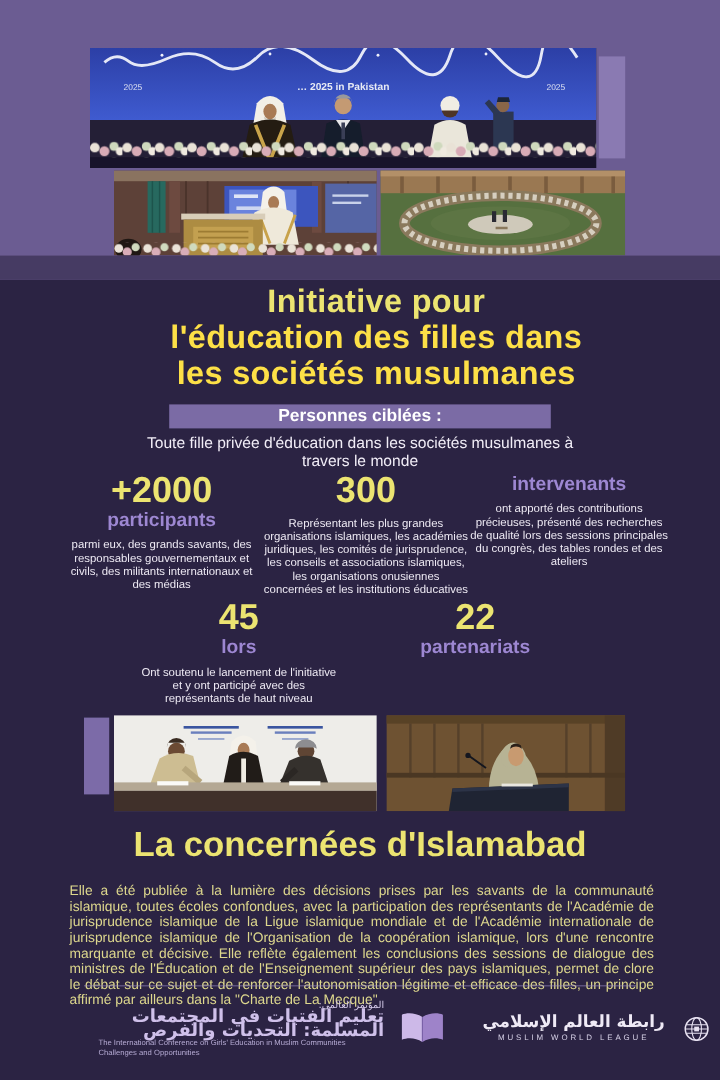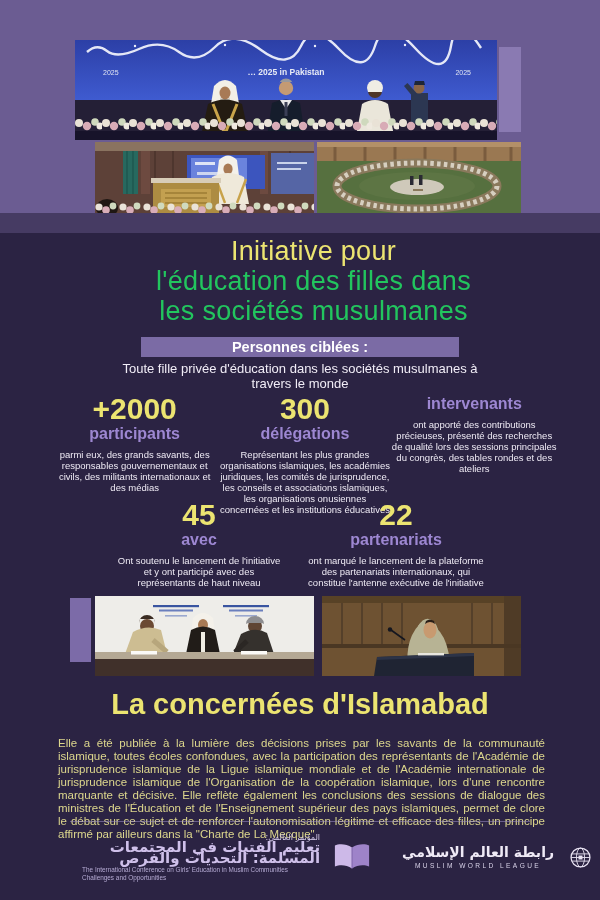--- a/index.html
+++ b/index.html
@@ -13,23 +13,23 @@
   
   .collage { position:absolute; top:0; left:0; width:600px; height:233px; background:#6b5c92; }
   .photo { position:absolute; display:block; }
   .photo-main   { left:75px;  top:40px;  width:422px; height:100px; }
   .strip-right  { position:absolute; left:499px; top:47px; width:22px; height:85px; background:#8a7ab2; }
   .photo-podium { left:95px;  top:142px; width:219px; height:71px; }
   .photo-round  { left:317px; top:142px; width:204px; height:71px; }
   .collage-band { position:absolute; left:0; bottom:0; width:600px; height:20px; background:#463b63; }
 
   
-  .titles { position:absolute; top:236px; left:0; width:600px; text-align:center; font-weight:normal; font-size:27px; line-height:30px; letter-spacing:.3px;padding-left:27px; }
+  .titles { position:absolute; top:236px; left:0; width:600px; text-align:center; font-weight:bold; font-size:27px; line-height:30px; letter-spacing:.3px;padding-left:27px; }
   .title-yellow { color:#ece471; }
-  .title-white  { color:#22c55e; }
+  .title-white  { color:#fde047; }
 
   .target-bar {
     position:absolute; top:337px; left:141px; width:318px; height:20px;
     background:#7b6ba5; color:#ffffff; font-weight:bold; font-size:14.5px;
     text-align:center; line-height:20px;
   }
   .target-text {
     position:absolute; top:362px; left:120px; width:360px;
     color:#f1edf7; font-size:13px; line-height:14.5px; text-align:center;
   }
@@ -196,39 +196,37 @@
   <div class="target-text">Toute fille privée d'éducation dans les sociétés musulmanes à travers le monde</div>
 
   <div class="stats-row stats-row1">
     <div class="stat stat-w1">
       <div class="stat-value">+2000</div>
       <div class="stat-label">participants</div>
       <div class="stat-desc">parmi eux, des grands savants, des responsables gouvernementaux et civils, des militants internationaux et des médias</div>
     </div>
     <div class="stat stat-w2">
       <div class="stat-value">300</div>
-      <div class="stat-label">délégations</div>
       <div class="stat-desc">Représentant les plus grandes organisations islamiques, les académies juridiques, les comités de jurisprudence, les conseils et associations islamiques, les organisations onusiennes concernées et les institutions éducatives</div>
     </div>
     <div class="stat stat-w3">
       <div class="stat-label">intervenants</div>
       <div class="stat-desc">ont apporté des contributions précieuses, présenté des recherches de qualité lors des sessions principales du congrès, des tables rondes et des ateliers</div>
     </div>
   </div>
 
   <div class="stats-row stats-row2">
     <div class="stat stat-w4">
       <div class="stat-value">45</div>
-      <div class="stat-label">avec</div>
+      <div class="stat-label">lors</div>
       <div class="stat-desc">Ont soutenu le lancement de l'initiative et y ont participé avec des représentants de haut niveau</div>
     </div>
     <div class="stat stat-w5">
       <div class="stat-value">22</div>
       <div class="stat-label">partenariats</div>
-      <div class="stat-desc">ont marqué le lancement de la plateforme des partenariats internationaux, qui constitue l'antenne exécutive de l'initiative</div>
     </div>
   </div>
 
   <div class="photos2">
     <div class="strip-left"></div>
 
     <svg class="photo photo-sign" viewBox="0 0 219 80" preserveAspectRatio="none">
       <rect width="219" height="80" fill="#eeede9"></rect>
       <rect x="58" y="9" width="46" height="2.2" fill="#3a55a0"></rect>
       <rect x="64" y="13.5" width="34" height="2" fill="#6a7fbd"></rect>

